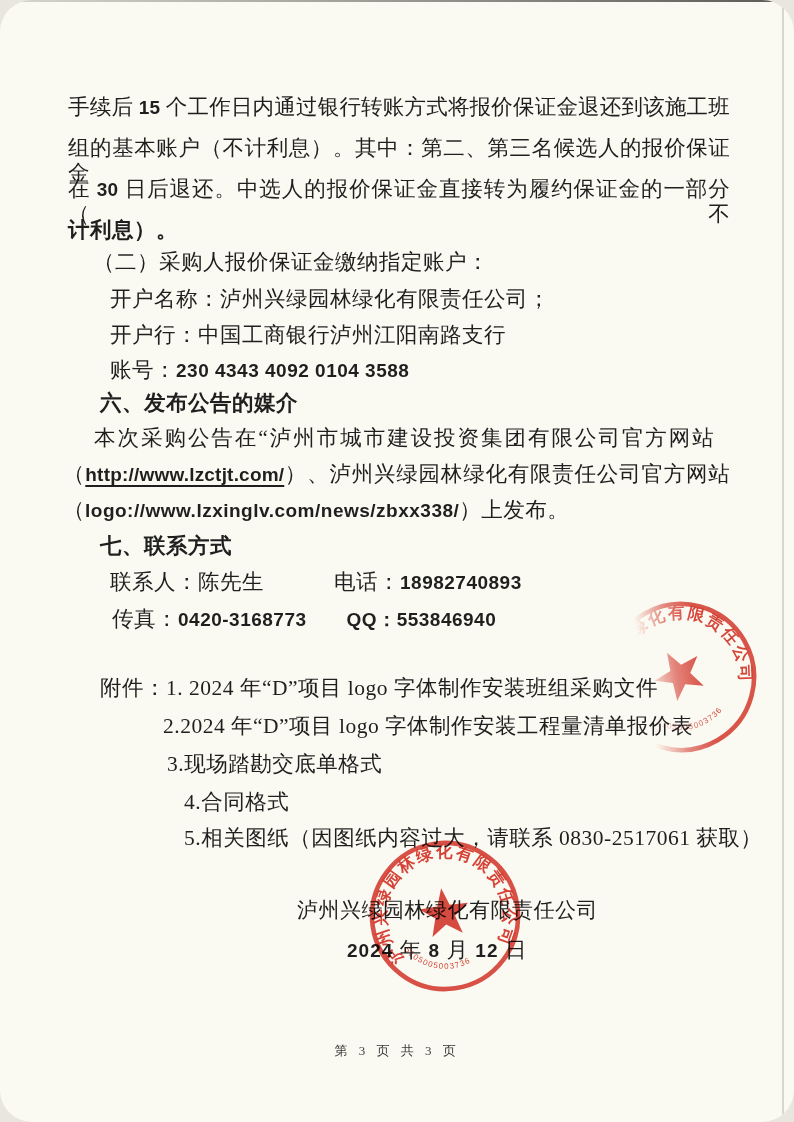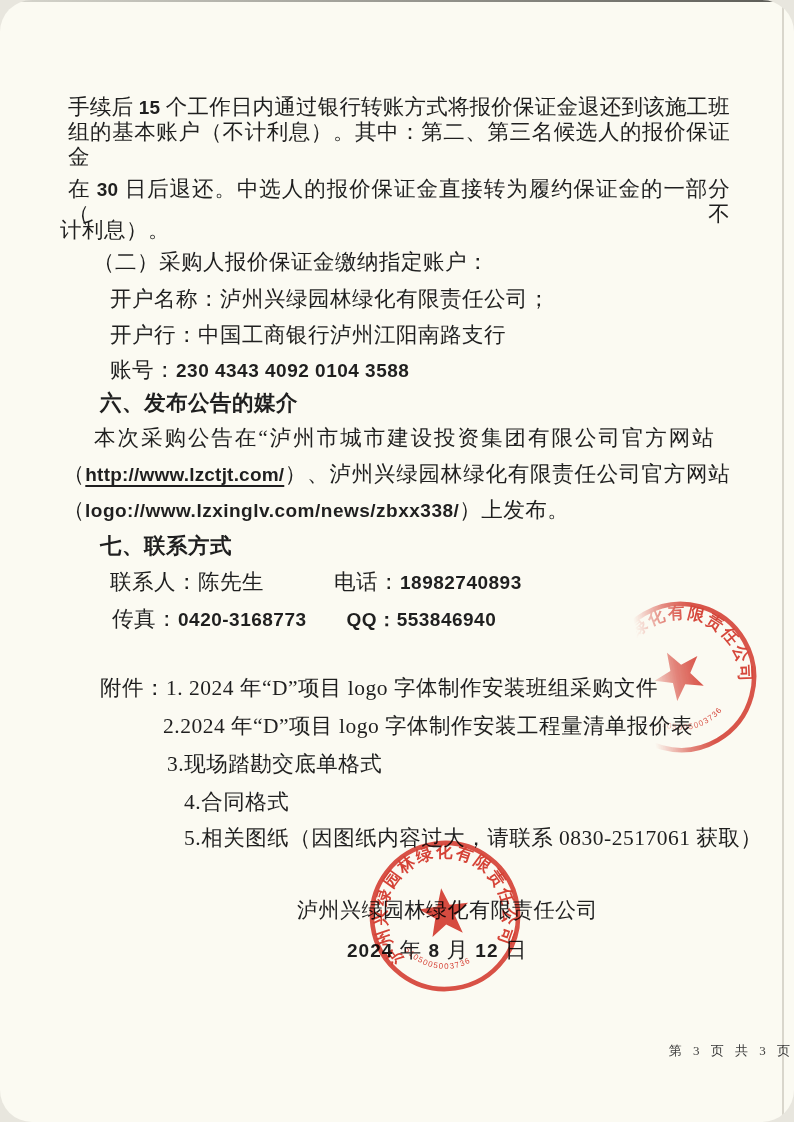--- a/index.html
+++ b/index.html
@@ -42,21 +42,21 @@
     font-weight:700;
     font-size:19px;
   }
   .url{
     text-decoration:underline;
     text-decoration-thickness:2px;
     text-underline-offset:4px;
   }
   .footer{
     left:0;top:1044px;width:794px;
-    text-align:right;
+    text-align:center;
     font-size:13px;
     letter-spacing:4px;
     color:#3a3a3a;
   }
   .stamp{
     position:absolute;width:160px;height:160px;
     mix-blend-mode:multiply;
     pointer-events:none;
   }
   .stamp svg{width:160px;height:160px;display:block;}
@@ -83,23 +83,23 @@
 </head>
 <body>
 
 <div id="page" style="--paper: #fbfaf2; --ink: #1f1f1f; --stamp: #d63429;">
 
   <div class="scanline"></div>
   <div class="edge-shadow"></div>
 
   <div id="doc-lines">
       <div class="line justify" style="left: 68px; top: 95px; width: 662px;"><span>手续后 </span><span class="num">15</span><span> 个工作日内通过银行转账方式将报价保证金退还到该施工班</span></div>
-      <div class="line justify" style="left: 68px; top: 120px; width: 662px;"><span>组的基本账户（不计利息）。其中：第二、第三名候选人的报价保证金</span></div>
+      <div class="line justify" style="left: 68px; top: 136px; width: 662px;"><span>组的基本账户（不计利息）。其中：第二、第三名候选人的报价保证金</span></div>
       <div class="line justify" style="left: 68px; top: 177px; width: 662px;"><span>在 </span><span class="num">30</span><span> 日后退还。中选人的报价保证金直接转为履约保证金的一部分（不</span></div>
-      <div class="line" style="left: 60px; top: 218px;"><span>计利息）。</span></div>
+      <div class="line" style="left: 68px; top: 218px; font-weight: bold;"><span>计利息）。</span></div>
       <div class="line" style="left: 93px; top: 250px;"><span>（二）采购人报价保证金缴纳指定账户：</span></div>
       <div class="line" style="left: 110px; top: 287px; text-align: center;"><span>开户名称：泸州兴绿园林绿化有限责任公司；</span></div>
       <div class="line" style="left: 110px; top: 323px;"><span>开户行：中国工商银行泸州江阳南路支行</span></div>
       <div class="line" style="left: 110px; top: 358px;"><span>账号：</span><span class="num">230 4343 4092 0104 3588</span></div>
       <div class="line bold" style="left: 100px; top: 391px;"><span>六、发布公告的媒介</span></div>
       <div class="line justify" style="left: 94px; top: 426px; width: 620px;"><span>本次采购公告在“泸州市城市建设投资集团有限公司官方网站</span></div>
       <div class="line justify" style="left: 63px; top: 462px; width: 667px;"><span>（</span><span class="num url">http://www.lzctjt.com/</span><span>）、泸州兴绿园林绿化有限责任公司官方网站</span></div>
       <div class="line" style="left: 63px; top: 498px;"><span>（</span><span class="num">logo://www.lzxinglv.com/news/zbxx338/</span><span>）上发布。</span></div>
       <div class="line bold" style="left: 100px; top: 534px;"><span>七、联系方式</span></div>
       <div class="line" style="left: 110px; top: 570px;"><span>联系人：陈先生</span><span style="margin-left: 70px;">电话：</span><span class="num">18982740893</span></div>

